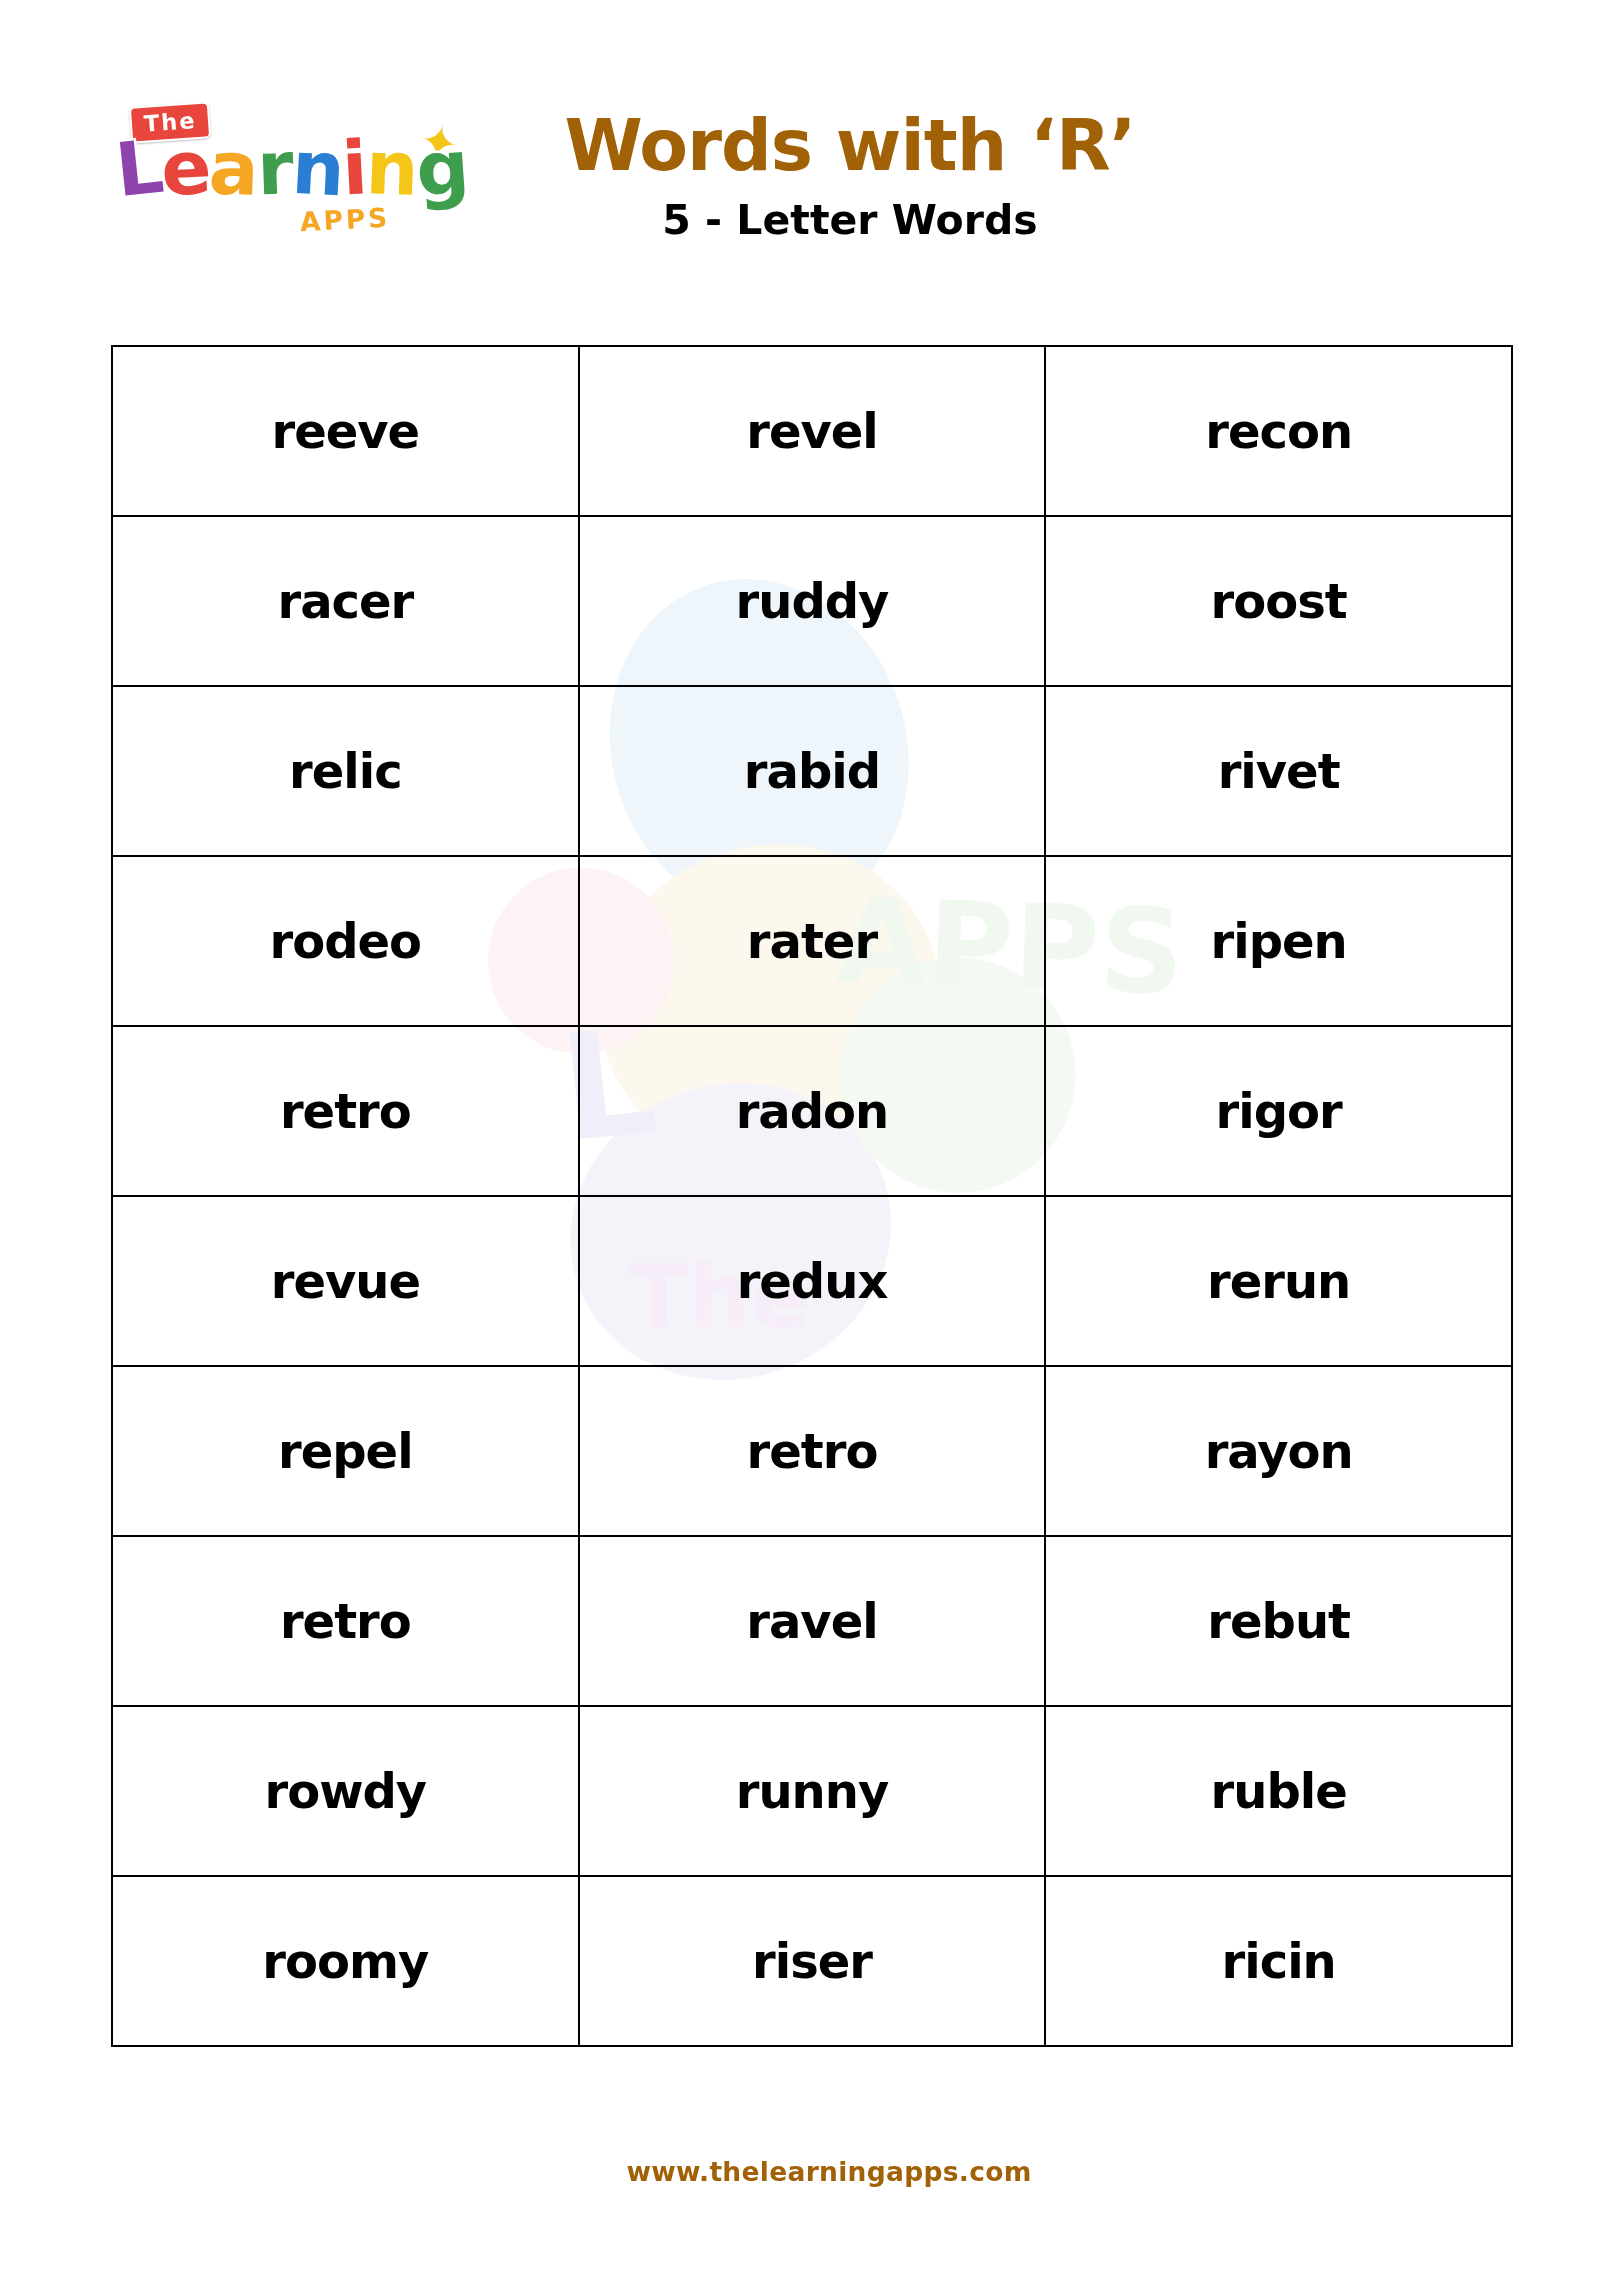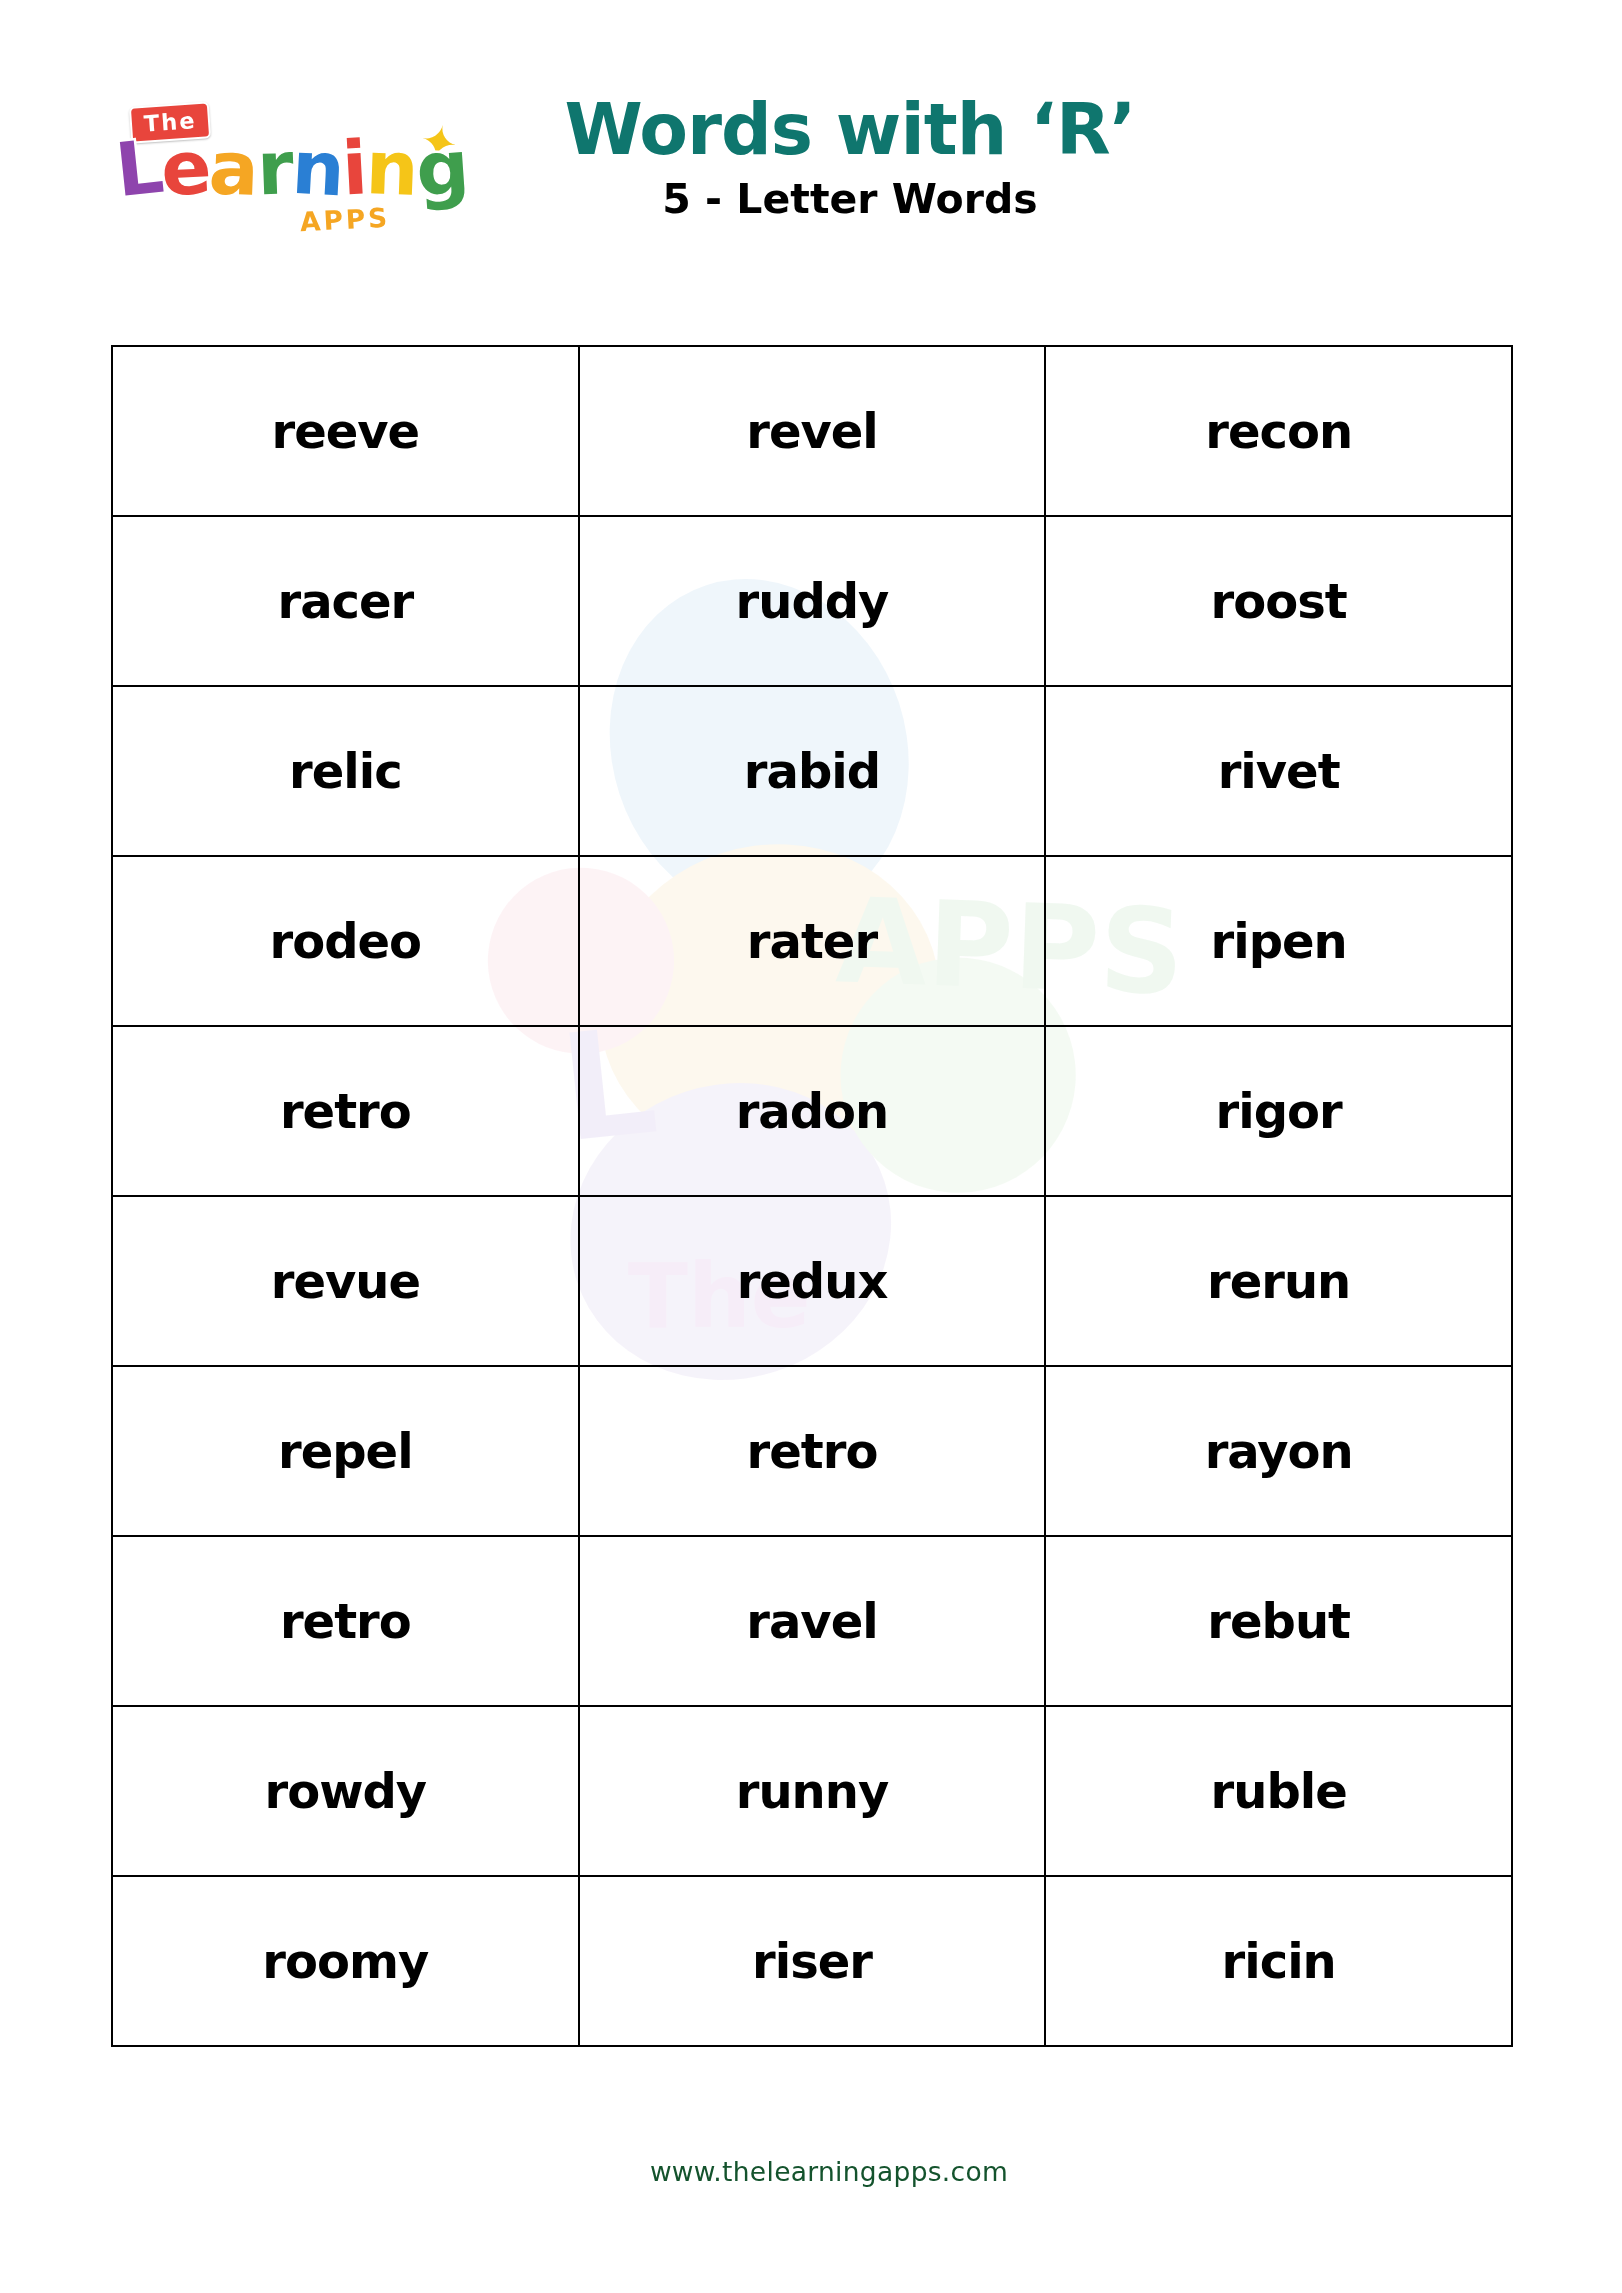--- a/index.html
+++ b/index.html
@@ -101,22 +101,22 @@
   }
 
   .title-block {
     text-align: center;
     padding-left: 78px;
   }
   .main-title {
     font-family: "DejaVu Sans", sans-serif;
     font-weight: bold;
     font-size: 71px;
-    color: #0f766e;
-    margin: 0;
+    color: #a16207;
+    margin: 16px;
     line-height: 1.05;
     letter-spacing: -1px;
   }
   .sub-title {
     font-family: "DejaVu Sans", sans-serif;
     font-weight: bold;
     font-size: 41px;
     color: #000000;
     margin: 11.8px 0 0 0;
     line-height: 1;
@@ -161,23 +161,23 @@
   }
 
   
   .footer {
     position: absolute;
     left: 0;
     right: 0;
     top: 2156px;
     text-align: center;
     font-family: "DejaVu Sans", sans-serif;
-    font-weight: normal;
+    font-weight: bold;
     font-size: 26.5px;
-    color: #14532d;
+    color: #a16207;
     letter-spacing: 0.3px;
     padding-left: 36px;
   }
 </style>
 </head>
 <body>
 
 <div class="page">
 
   <svg class="watermark" viewBox="0 0 800 900" aria-hidden="true">

